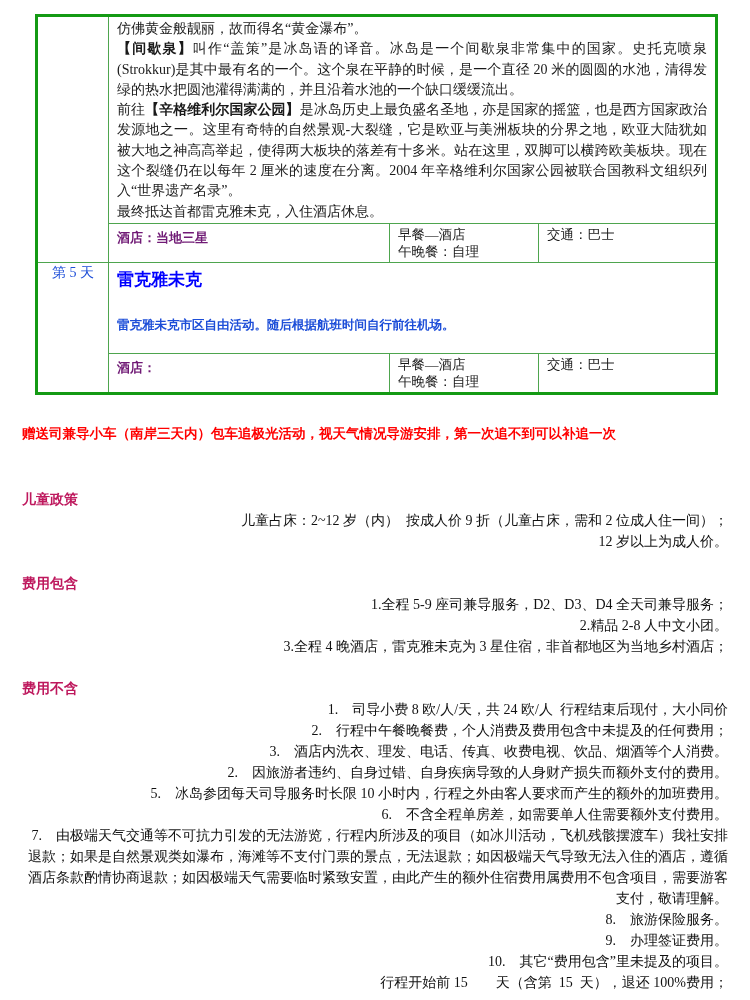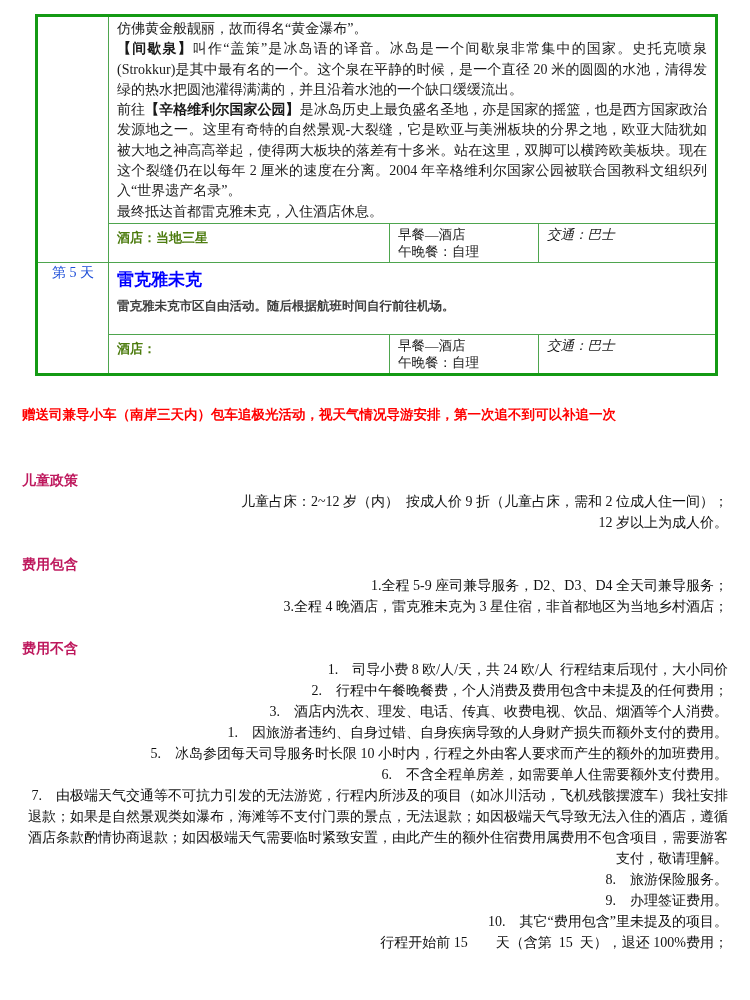--- a/index.html
+++ b/index.html
@@ -39,48 +39,47 @@
   }
   td.desc p { margin: 0; }
   td.hotel {
     vertical-align: middle;
     padding: 4px 8px;
   }
   .green-label {
     font-family: "Liberation Sans", sans-serif;
     font-weight: bold;
     font-size: 13px;
-    color: #4d7c0f;
+    color: #701a75;
   }
   td.meals {
     vertical-align: middle;
     padding: 2px 8px;
     font-size: 13.5px;
     line-height: 17px;
   }
   td.trans {
     vertical-align: middle;
     padding: 2px 8px;
     font-size: 13.5px;
-    font-style: italic;
   }
   td.day5cell { padding: 5px 8px 20px 8px; }
   .city-title {
     color: #0000ff;
     font-weight: bold;
     font-size: 17px;
     line-height: 24px;
   }
   .day5desc {
-    margin-top: 6px;
+    margin-top: 25px;
     font-family: "Liberation Sans", sans-serif;
     font-weight: bold;
     font-size: 12.5px;
     line-height: 16px;
-    color: #404040;
+    color: #1d4ed8;
   }
 
   
   .notice {
     margin: 30px 0 0 0;
     font-family: "Liberation Sans", sans-serif;
     font-weight: bold;
     font-size: 13.5px;
     line-height: 18px;
     color: #ff0000;
@@ -157,29 +156,30 @@
 
   <div>
     <div class="sec-title first">儿童政策</div>
     <div class="line">儿童占床：2~12 岁（内）  按成人价 9 折（儿童占床，需和 2 位成人住一间）；</div>
     <div class="line">12 岁以上为成人价。</div>
   </div>
 
   <div>
     <div class="sec-title gap">费用包含</div>
     <div class="line">1.全程 5-9 座司兼导服务，D2、D3、D4 全天司兼导服务；</div>
+    <div class="line">2.精品 2-8 人中文小团。</div>
     <div class="line">3.全程 4 晚酒店，雷克雅未克为 3 星住宿，非首都地区为当地乡村酒店；</div>
   </div>
 
   <div>
     <div class="sec-title gap">费用不含</div>
     <div class="line">1.　司导小费 8 欧/人/天，共 24 欧/人  行程结束后现付，大小同价</div>
     <div class="line">2.　行程中午餐晚餐费，个人消费及费用包含中未提及的任何费用；</div>
     <div class="line">3.　酒店内洗衣、理发、电话、传真、收费电视、饮品、烟酒等个人消费。</div>
-    <div class="line">1.　因旅游者违约、自身过错、自身疾病导致的人身财产损失而额外支付的费用。</div>
+    <div class="line">2.　因旅游者违约、自身过错、自身疾病导致的人身财产损失而额外支付的费用。</div>
     <div class="line">5.　冰岛参团每天司导服务时长限 10 小时内，行程之外由客人要求而产生的额外的加班费用。</div>
     <div class="line">6.　不含全程单房差，如需要单人住需要额外支付费用。</div>
     <div class="line">7.　由极端天气交通等不可抗力引发的无法游览，行程内所涉及的项目（如冰川活动，飞机残骸摆渡车）我社安排退款；如果是自然景观类如瀑布，海滩等不支付门票的景点，无法退款；如因极端天气导致无法入住的酒店，遵循酒店条款酌情协商退款；如因极端天气需要临时紧致安置，由此产生的额外住宿费用属费用不包含项目，需要游客支付，敬请理解。</div>
     <div class="line">8.　旅游保险服务。</div>
     <div class="line">9.　办理签证费用。</div>
     <div class="line">10.　其它“费用包含”里未提及的项目。</div>
   </div>
 
   <div>
     <div class="line">行程开始前 15        天（含第  15  天），退还 100%费用；</div>

